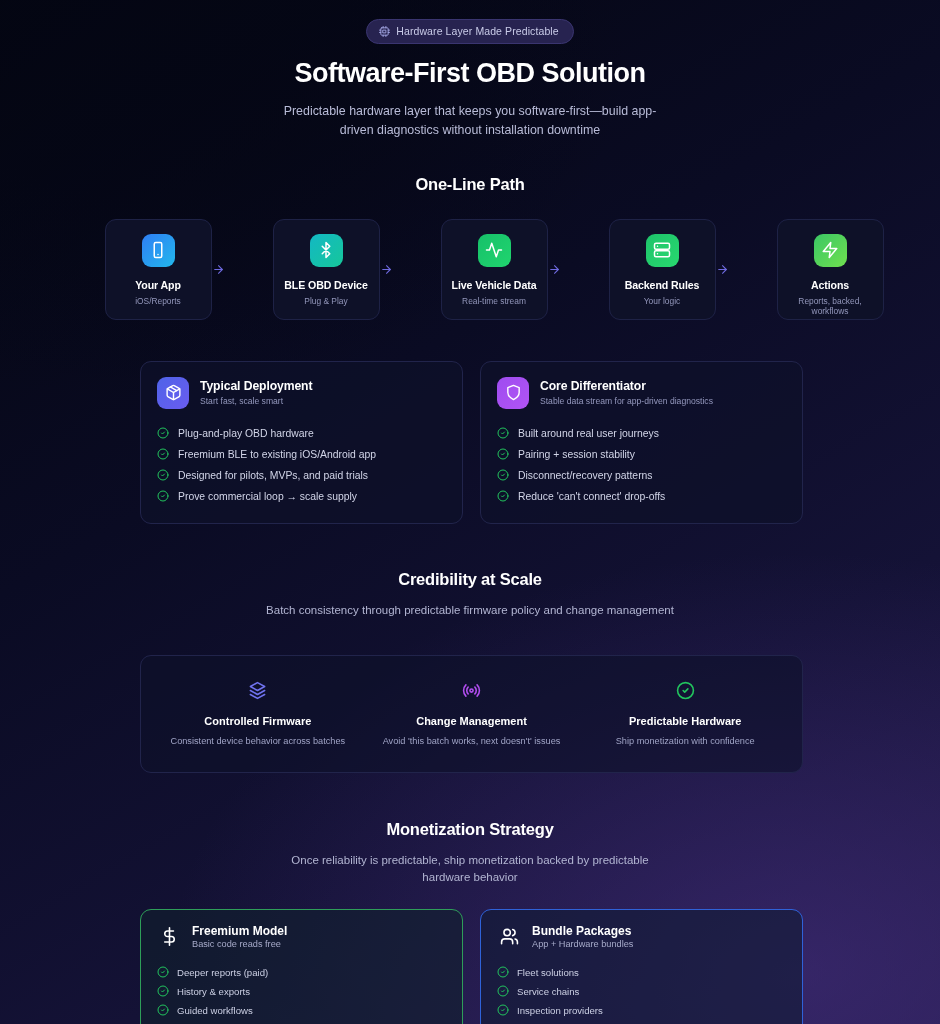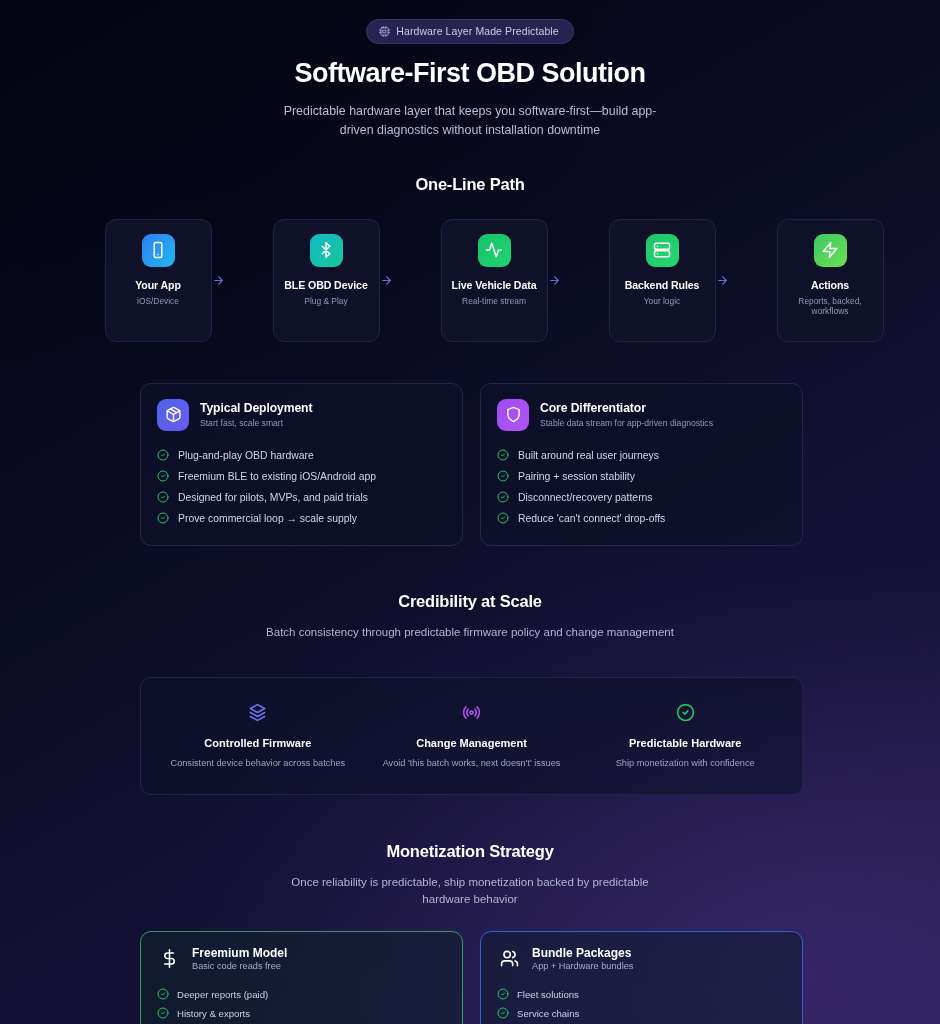--- a/index.html
+++ b/index.html
@@ -93,21 +93,21 @@
     gap: 0;
     width: 700px;
     margin-left: -20px;
   }
   .path-card {
     width: 107px;
     flex: 0 0 107px;
     background: #0e1128;
     border: 1px solid #1e2246;
     border-radius: 11px;
-    padding: 14px 6px 25px;
+    padding: 14px 6px 3px;
     text-align: center;
     margin-left: 48px;
   }
   .path-icon {
     width: 33px; height: 33px;
     border-radius: 9px;
     margin: 0 auto 12px;
     display: flex; align-items: center; justify-content: center;
   }
   .path-icon svg { display:block; }
@@ -218,21 +218,21 @@
     <h2 class="section-title">One-Line Path</h2>
     <div class="path-row" id="path-row">
         <div class="path-card">
           <div class="path-icon" style="background:linear-gradient(135deg,#2f7ef5,#22b8ec)">
             <svg width="18" height="18" viewBox="0 0 24 24" fill="none" stroke="#ffffff" stroke-width="2" stroke-linecap="round" stroke-linejoin="round">
               <rect x="7" y="2" width="10" height="20" rx="2"></rect>
               <path d="M12 18h.01"></path>
             </svg>
           </div>
           <div class="path-name">Your App</div>
-          <div class="path-desc">iOS/Device</div>
+          <div class="path-desc">iOS/Reports</div>
         </div>
         <div class="path-arrow">
           <svg width="13" height="13" viewBox="0 0 24 24" fill="none" stroke="#6f6ae0" stroke-width="2" stroke-linecap="round" stroke-linejoin="round">
             <path d="M5 12h14"></path>
             <path d="m12 5 7 7-7 7"></path>
           </svg>
         </div>
         <div class="path-card">
           <div class="path-icon" style="background:linear-gradient(135deg,#13b8c4,#16c79a)">
             <svg width="18" height="18" viewBox="0 0 24 24" fill="none" stroke="#ffffff" stroke-width="2" stroke-linecap="round" stroke-linejoin="round">

